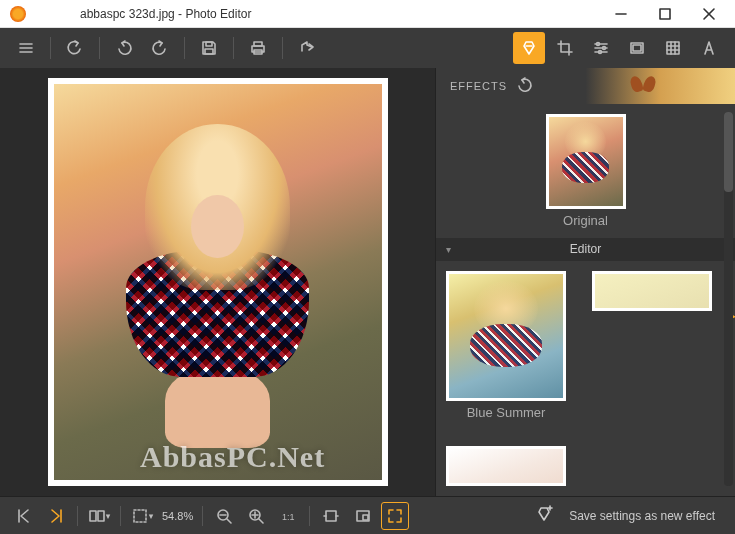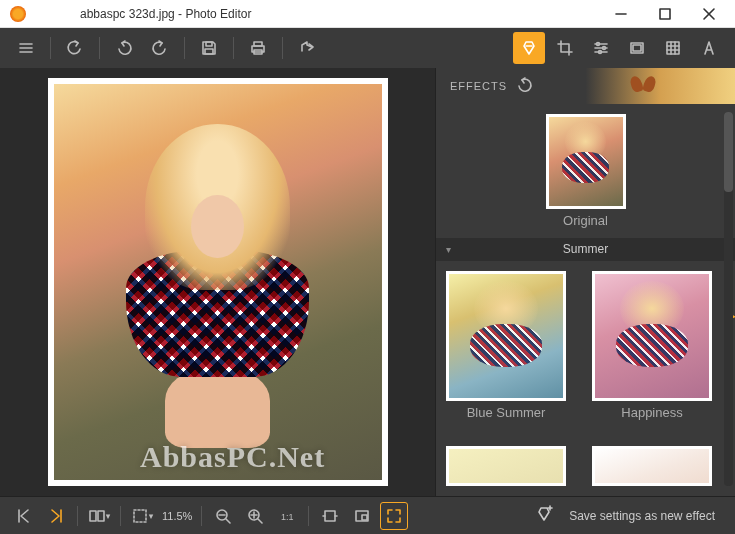--- a/index.html
+++ b/index.html
@@ -225,44 +225,35 @@
               <div class="mini-hair"></div>
               <div class="mini-plaid"></div>
             </div>
           </div>
         <div class="thumb-label">Original</div>
       </div>
     </div>
 
     <div class="category-bar">
       <span class="cat-chevron">▾</span>
-      <span>Summer</span>
+      <span>Editor</span>
     </div>
 
     <div class="section">
       <div class="thumbs-row">
         <div class="thumb">
           <div class="thumb-img" style="width:120px;height:130px">
               <div class="mini blue">
                 <div class="mini-hair"></div>
                 <div class="mini-plaid"></div>
               </div>
             </div>
           <div class="thumb-label">Blue Summer</div>
         </div>
         <div class="thumb">
-          <div class="thumb-img" style="width:120px;height:130px">
-              <div class="mini happy">
-                <div class="mini-hair"></div>
-                <div class="mini-plaid"></div>
-              </div>
-            </div>
-          <div class="thumb-label">Happiness</div>
-        </div>
-        <div class="thumb">
           <div class="thumb-img" style="width:120px;height:40px">
               <div class="mini pale1"></div>
             </div>
         </div>
         <div class="thumb">
           <div class="thumb-img" style="width:120px;height:40px">
               <div class="mini pale2"></div>
             </div>
         </div>
       </div>
@@ -296,21 +287,21 @@
       </svg>
       <span style="font-size:9px">▾</span>
     </div>
   <div class="bot-sep"></div>
   <div class="bot-btn">
       <svg viewBox="0 0 18 18">
         <rect x="3" y="3" width="12" height="12" stroke-dasharray="2 2"></rect>
       </svg>
       <span style="font-size:9px">▾</span>
     </div>
-  <span class="zoom-text">11.5%</span>
+  <span class="zoom-text">54.8%</span>
   <div class="bot-sep"></div>
   <div class="bot-btn">
       <svg viewBox="0 0 18 18">
         <circle cx="8" cy="8" r="5"></circle>
         <line x1="12" y1="12" x2="16" y2="16"></line>
         <line x1="5" y1="8" x2="11" y2="8"></line>
       </svg>
     </div>
   <div class="bot-btn">
       <svg viewBox="0 0 18 18">

